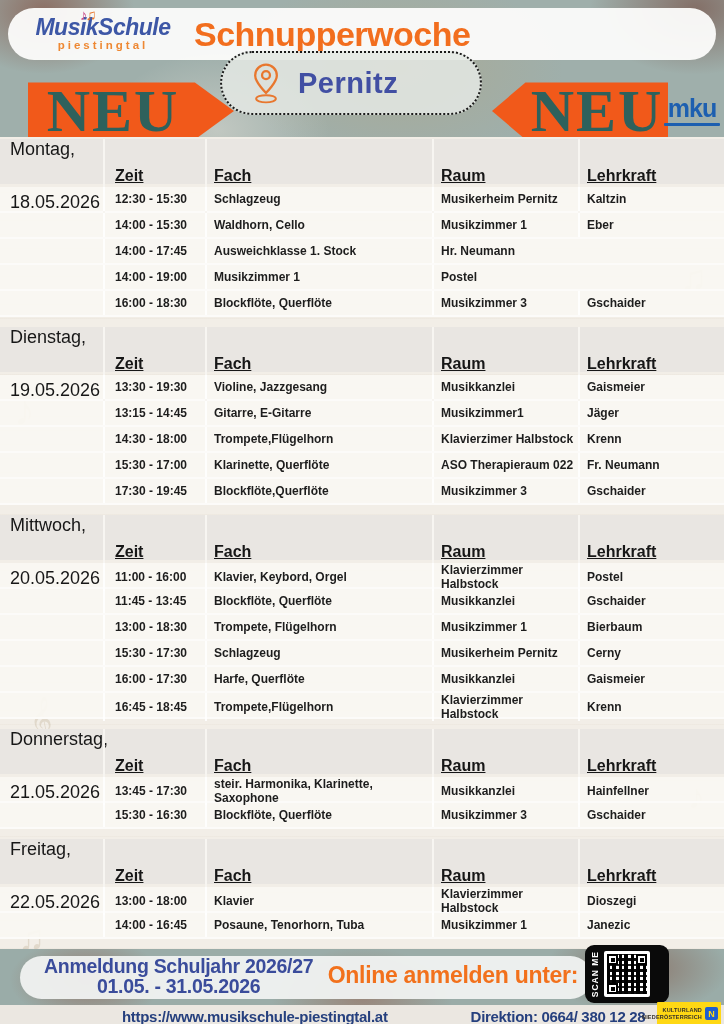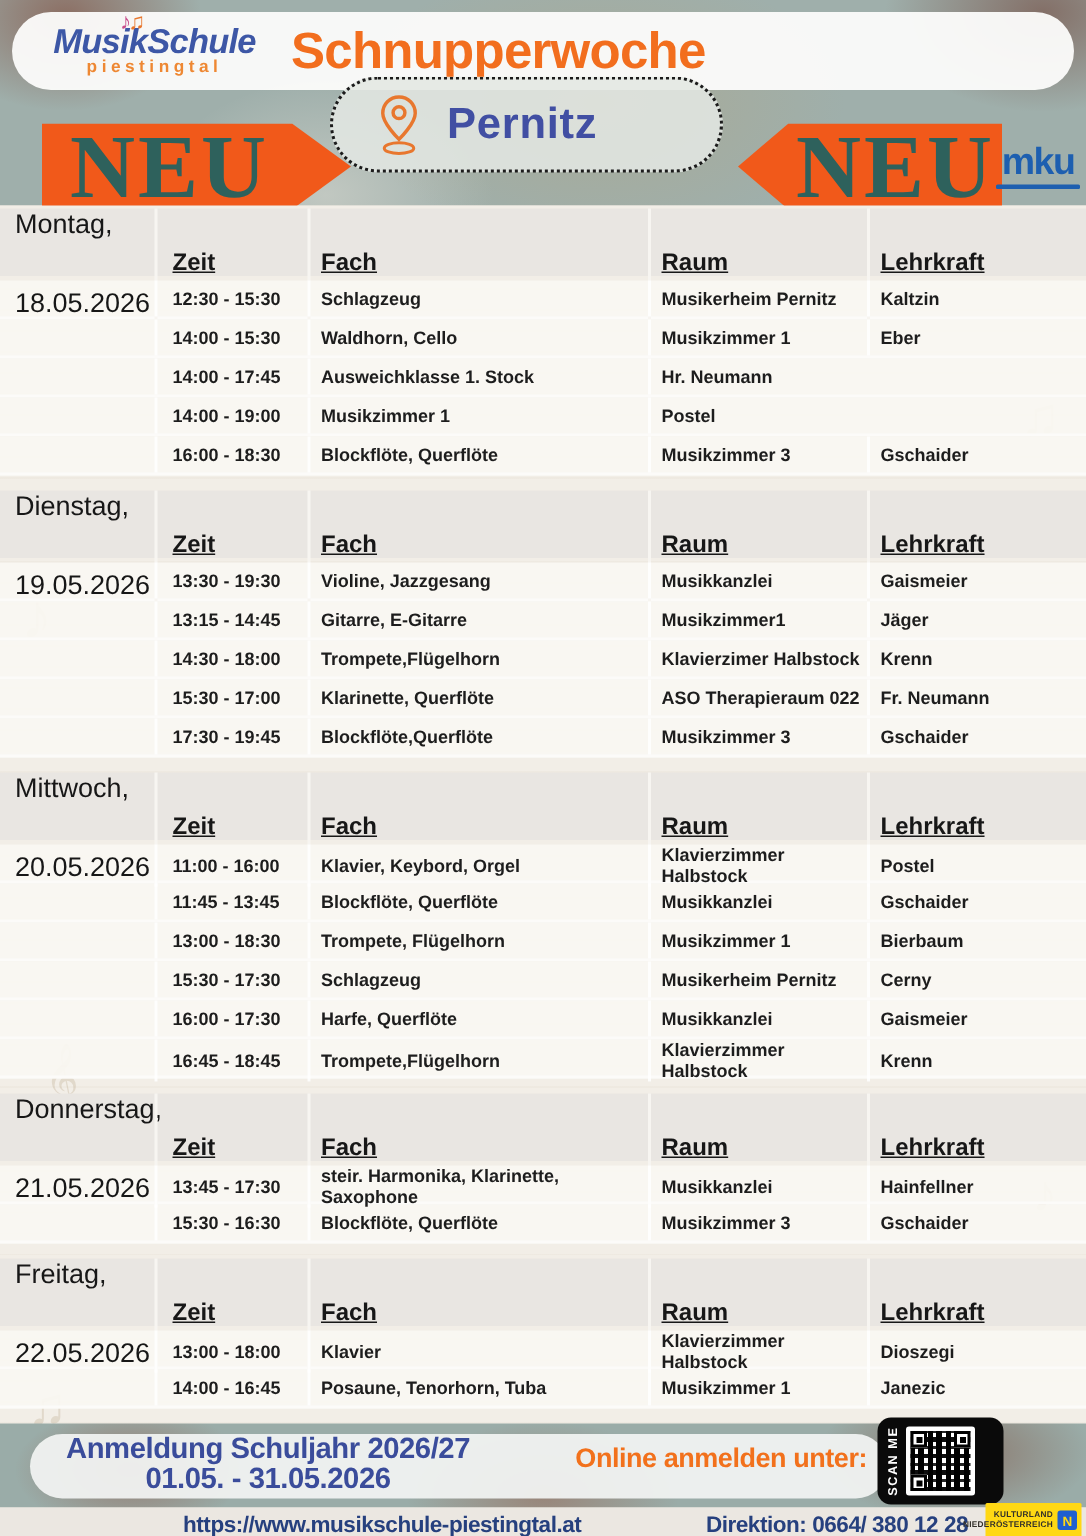--- a/index.html
+++ b/index.html
@@ -82,21 +82,21 @@
       radial-gradient(130px 65px at 88% 35%, rgba(120,55,35,.45), transparent 70%),
       #9aaca8;
   }
   .anmeldung-pill {
     position:absolute; left:20px; top:7px; width:572px; height:43px;
     background:rgba(240,242,241,.95); border-radius:22px;
     display:flex; align-items:flex-start; justify-content:space-between;
     padding:0 14px 0 24px;
   }
   .anmeldung-text { text-align:center; color:#3a4c9b; font-weight:800; font-size:19.5px; line-height:1.04; letter-spacing:-.3px; }
-  .online-text { color:#f2711c; font-weight:800; font-size:18px; letter-spacing:-.3px; white-space:nowrap; padding-top:6px; }
+  .online-text { color:#f2711c; font-weight:800; font-size:23px; letter-spacing:-.3px; white-space:nowrap; padding-top:6px; }
 
   .qr-block {
     position:absolute; left:585px; top:-4px; width:84px; height:58px;
     background:#0a0a0a; border-radius:9px;
     display:flex; align-items:center; gap:4px; padding:4px 5px;
   }
   .scan-me { writing-mode:vertical-rl; transform:rotate(180deg); color:#fff; font-size:8.5px; font-weight:800; letter-spacing:1px; }
   .qr-code { width:46px; height:46px; background:#fff; border-radius:2px; position:relative; padding:3px; }
   .qr-mod { width:100%; height:100%;
     background:

